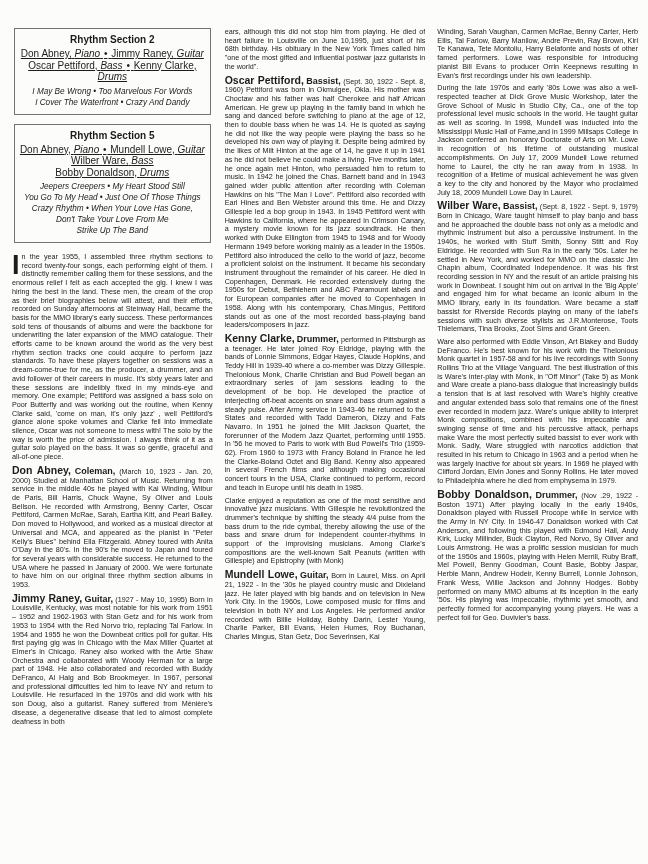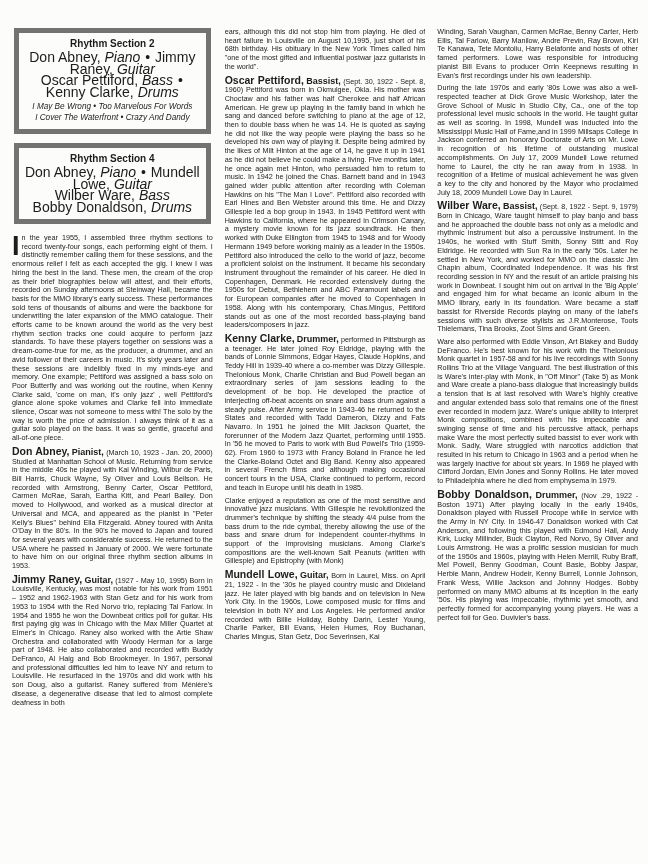--- a/index.html
+++ b/index.html
@@ -6,23 +6,23 @@
   html, body { background:#e9e9e9; }
   .page {
     width:648px; height:864px; background:#fcfcfa;
     padding:28px 10px 14px 12px;
     display:flex; gap:12px; overflow:hidden;
     font-family:"Liberation Sans", sans-serif; color:#1c1c1c;
     margin:0 auto;
   }
   .col { flex:1 1 0; min-width:0; overflow:hidden; }
 
-  .rs-box { border:5px solid #737373; padding:5px 3px 6px; text-align:center; margin:0 2px 9px 2px; background:#fcfcfa; }
+  .rs-box { border:1px solid #737373; padding:5px 3px 6px; text-align:center; margin:0 2px 9px 2px; background:#fcfcfa; }
   .rs-title { font-size:10px; font-weight:bold; margin-bottom:3px; }
-  .rs-line { font-size:14px; line-height:11.5px; white-space:normal; }
+  .rs-line { font-size:10px; line-height:11.5px; white-space:normal;text-decoration:underline; }
   .inst { font-style:italic; }
   .sep { padding:0 1px; }
   .rs-songs { margin-top:3px; }
   .rs-song { font-style:italic; font-size:8.2px; line-height:11px; }
 
   .body-p, .bio { font-size:7.2px; line-height:8.7px; text-align:justify; margin-bottom:4px; }
   .bname { font-size:10.5px; font-weight:bold; }
   .brole { font-size:9px; font-weight:bold; }
   .intro { margin-top:10px; }
   .intro::first-letter { float:left; font-size:27px; line-height:22px; font-weight:bold; padding:1px 2px 0 0; }
@@ -50,56 +50,63 @@
         <span>Kenny Clarke,</span>
         <span class="inst">Drums</span>
       </div>
       <div class="rs-songs">
         <div class="rs-song">I May Be Wrong • Too Marvelous For Words</div>
         <div class="rs-song">I Cover The Waterfront • Crazy And Dandy</div>
       </div>
     </section>
 
     <section class="rs-box">
-      <h2 class="rs-title">Rhythm Section 4</h2>
+      <h2 class="rs-title">Rhythm Section 5</h2>
       <div class="rs-line">
         <span>Don Abney,</span>
         <span class="inst">Piano</span>
         <span class="sep">•</span>
         <span>Mundell Lowe,</span>
         <span class="inst">Guitar</span>
       </div>
       <div class="rs-line">
         <span>Wilber Ware,</span>
         <span class="inst">Bass</span>
       </div>
       <div class="rs-line">
         <span>Bobby Donaldson,</span>
         <span class="inst">Drums</span>
       </div>
+      <div class="rs-songs">
+        <div class="rs-song">Jeepers Creepers • My Heart Stood Still</div>
+        <div class="rs-song">You Go To My Head • Just One Of Those Things</div>
+        <div class="rs-song">Crazy Rhythm • When Your Love Has Gone,</div>
+        <div class="rs-song">Don't Take Your Love From Me</div>
+        <div class="rs-song">Strike Up The Band</div>
+      </div>
     </section>
 
     <p class="body-p intro">In the year 1955, I assembled three rhythm sections to record twenty-four songs, each performing eight of them. I distinctly remember calling them for these sessions, and the enormous relief I felt as each accepted the gig. I knew I was hiring the best in the land. These men, the cream of the crop as their brief biographies below will attest, and their efforts, recorded on Sunday afternoons at Steinway Hall, became the basis for the MMO library's early success. These performances sold tens of thousands of albums and were the backbone for underwriting the later expansion of the MMO catalogue. Their efforts came to be known around the world as the very best rhythm section tracks one could acquire to perform jazz standards. To have these players together on sessions was a dream-come-true for me, as the producer, a drummer, and an avid follower of their careers in music. It's sixty years later and these sessions are indelibly fixed in my minds-eye and memory. One example; Pettiford was assigned a bass solo on Poor Butterfly and was working out the routine, when Kenny Clarke said, 'come on man, it's only jazz' , well Pettiford's glance alone spoke volumes and Clarke fell into immediate silence, Oscar was not someone to mess with! The solo by the way is worth the price of admission. I always think of it as a guitar solo played on the bass. It was so gentle, graceful and all-of-one piece.</p>
 
     <p class="bio">
       <span class="bname">Don Abney,</span>
-      <span class="brole">Pianist,</span>
+      <span class="brole">Coleman,</span>
       <span class="btext">(March 10, 1923 - Jan. 20, 2000) Studied at Manhattan School of Music. Returning from service in the middle 40s he played with Kai Winding, Wilbur de Paris, Bill Harris, Chuck Wayne, Sy Oliver and Louis Bellson. He recorded with Armstrong, Benny Carter, Oscar Pettiford, Carmen McRae, Sarah, Eartha Kitt, and Pearl Bailey. Don moved to Hollywood, and worked as a musical director at Universal and MCA, and appeared as the pianist in "Peter Kelly's Blues" behind Ella Fitzgerald. Abney toured with Anita O'Day in the 80's. In the 90's he moved to Japan and toured for several years with considerable success. He returned to the USA where he passed in January of 2000. We were fortunate to have him on our original three rhythm section albums in 1953.</span>
     </p>
 
     <p class="bio">
       <span class="bname">Jimmy Raney,</span>
       <span class="brole">Guitar,</span>
       <span class="btext">(1927 - May 10, 1995) Born in Louisville, Kentucky, was most notable for his work from 1951 – 1952 and 1962-1963 with Stan Getz and for his work from 1953 to 1954 with the Red Norvo trio, replacing Tal Farlow. In 1954 and 1955 he won the Downbeat critics poll for guitar. His first paying gig was in Chicago with the Max Miller Quartet at Elmer's in Chicago. Raney also worked with the Artie Shaw Orchestra and collaborated with Woody Herman for a large part of 1948. He also collaborated and recorded with Buddy DeFranco, Al Haig and Bob Brookmeyer. In 1967, personal and professional difficulties led him to leave NY and return to Louisville. He resurfaced in the 1970s and did work with his son Doug, also a guitarist. Raney suffered from Ménière's disease, a degenerative disease that led to almost complete deafness in both</span>
     </p>
   </div>
 
   <div class="col">
 
-    <p class="body-p">ears, although this did not stop him from playing. He died of heart failure in Louisville on August 10,1995, just short of his 68th birthday. His obituary in the New York Times called him "one of the most gifted and influential postwar jazz guitarists in the world".</p>
+    <p class="body-p">ears, although this did not stop him from playing. He died of heart failure in Louisville on June 10,1995, just short of his 68th birthday. His obituary in the New York Times called him "one of the most gifted and influential postwar jazz guitarists in the world".</p>
 
     <p class="bio">
       <span class="bname">Oscar Pettiford,</span>
       <span class="brole">Bassist,</span>
       <span class="btext">(Sept. 30, 1922 - Sept. 8, 1960) Pettiford was born in Okmulgee, Okla. His mother was Choctaw and his father was half Cherokee and half African American. He grew up playing in the family band in which he sang and danced before switching to piano at the age of 12, then to double bass when he was 14. He is quoted as saying he did not like the way people were playing the bass so he developed his own way of playing it. Despite being admired by the likes of Milt Hinton at the age of 14, he gave it up in 1941 as he did not believe he could make a living. Five months later, he once again met Hinton, who persuaded him to return to music. In 1942 he joined the Chas. Barnett band and in 1943 gained wider public attention after recording with Coleman Hawkins on his "The Man I Love". Pettiford also recorded with Earl Hines and Ben Webster around this time. He and Dizzy Gillespie led a bop group in 1943. In 1945 Pettiford went with Hawkins to California, where he appeared in Crimson Canary, a mystery movie known for its jazz soundtrack. He then worked with Duke Ellington from 1945 to 1948 and for Woody Hermann 1949 before working mainly as a leader in the 1950s. Pettiford also introduced the cello to the world of jazz, become a proficient soloist on the instrument. It became his secondary instrument throughout the remainder of his career. He died in Copenhagen, Denmark. He recorded extensively during the 1950s for Debut, Bethlehem and ABC Paramount labels and for European companies after he moved to Copenhagen in 1958. Along with his contemporary, Chas.Mingus, Pettiford stands out as one of the most recorded bass-playing band leaders/composers in jazz.</span>
     </p>
 
     <p class="bio">
       <span class="bname">Kenny Clarke,</span>
       <span class="brole">Drummer,</span>

